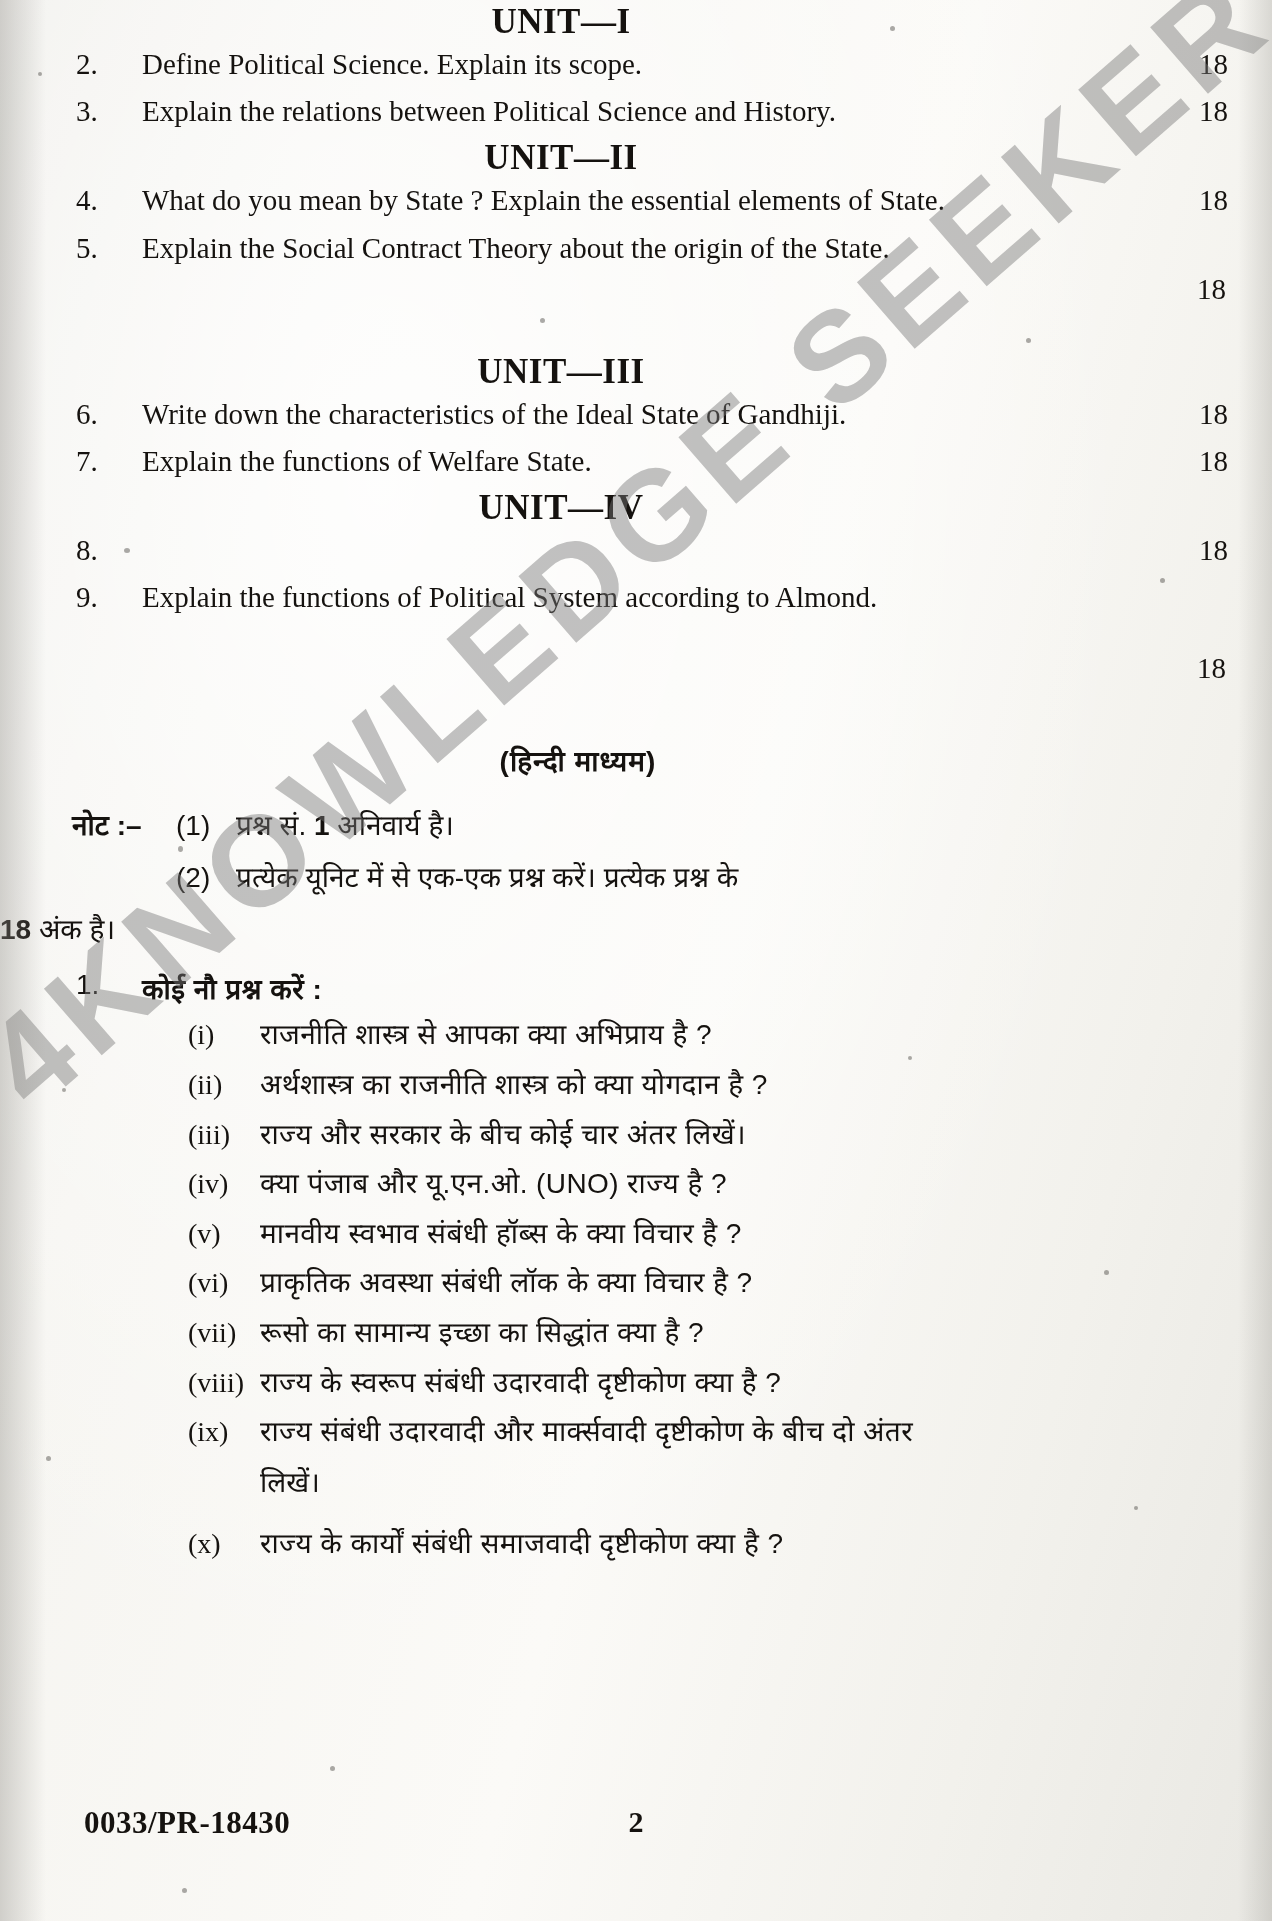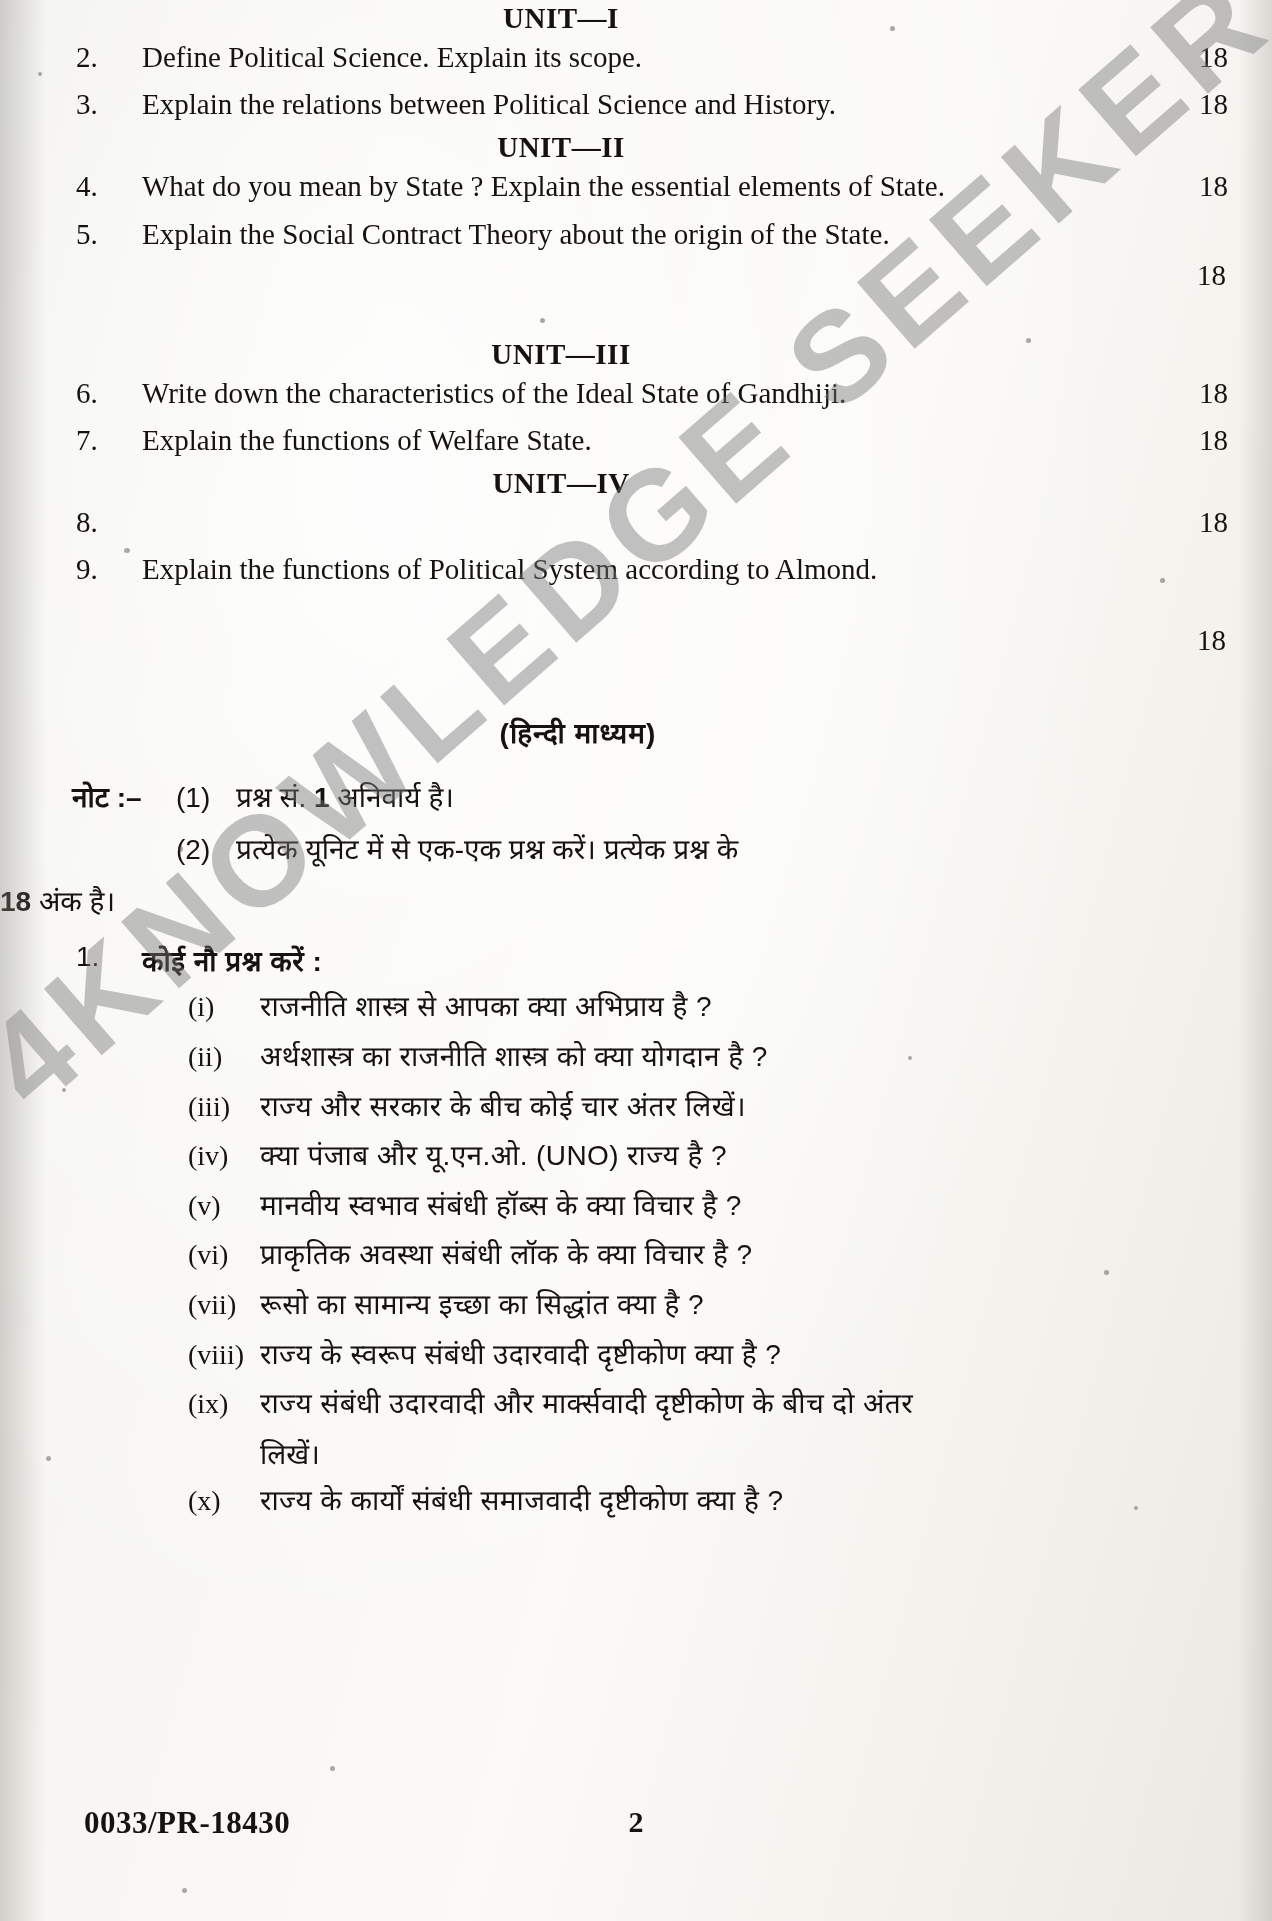--- a/index.html
+++ b/index.html
@@ -63,21 +63,21 @@
   
   .content {
     position: relative;
     z-index: 2;
     padding: 0;
   }
 
   .unit-head {
     text-align: center;
     font-weight: 700;
-    font-size: 29px;
+    font-size: 35px;
     letter-spacing: 0.5px;
     margin: 2px 0 2px 0;
     padding-right: 150px;
   }
   .unit-head.spaced-top { margin-top: 46px; }
   .unit-head.spaced-bot { }
 
   .q-row {
     position: relative;
     display: flex;
@@ -175,21 +175,21 @@
   }
   .sub-idx {
     flex: 0 0 72px;
     font-family: "Liberation Serif", "DejaVu Serif", serif;
   }
   .sub-text { flex: 1 1 auto; letter-spacing: 0.4px; }
   .sub-text.justify { text-align: justify; text-justify: inter-word; }
   .sub-cont {
     padding-left: 260px;
     font-size: 28px;
-    margin-bottom: 9px;
+    margin-bottom: 24px;
   }
 
   
   .footer {
     position: absolute;
     left: 0; right: 0;
     bottom: 80px;
     z-index: 5;
     display: flex;
     align-items: baseline;

